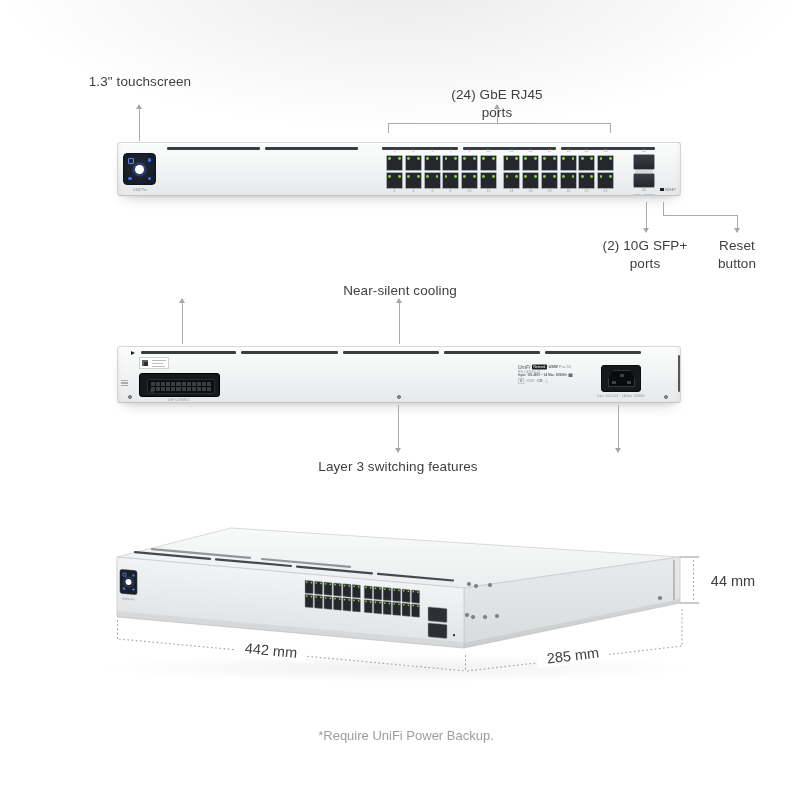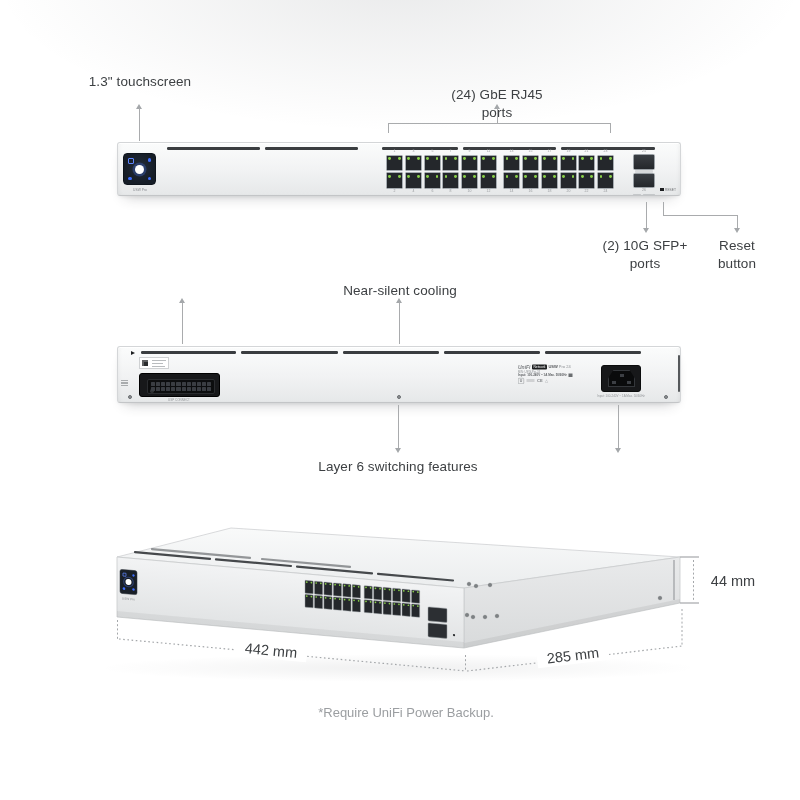--- a/index.html
+++ b/index.html
@@ -319,21 +319,21 @@
       </div>
     </div>
     <div class="micro-c" style="left:443px;top:46px;width:120px;">Input: 100-240V ~ 1A Max. 50/60Hz</div>
   </div>
 
   <div class="vline" style="left:397.5px;top:405px;height:44px;"></div>
   <div class="arrow-down" style="left:394.5px;top:448px;"></div>
   <div class="vline" style="left:617.5px;top:405px;height:44px;"></div>
   <div class="arrow-down" style="left:614.5px;top:448px;"></div>
 
-  <div class="ann" style="left:298px;top:458px;width:200px;">Layer 6 switching features</div>
+  <div class="ann" style="left:298px;top:458px;width:200px;">Layer 3 switching features</div>
 
   <svg width="800" height="230" viewBox="0 490 800 230" style="position:absolute;left:0;top:490px;">
     <defs>
       <linearGradient id="gTop" x1="0" y1="0" x2="0" y2="1">
         <stop offset="0" stop-color="#f9fafa"></stop>
           <stop offset="1" stop-color="#ebedee"></stop>
       </linearGradient>
       <linearGradient id="gFront" x1="0" y1="0" x2="0" y2="1">
         <stop offset="0" stop-color="#f2f3f4"></stop>
           <stop offset="1" stop-color="#e1e3e4"></stop>
@@ -481,14 +481,14 @@
       <rect x="-36" y="-9" width="72" height="17" fill="#ffffff"></rect>
       <text x="0" y="4.5" font-size="14.5" fill="#3d4043" text-anchor="middle">442 mm</text>
     </g>
     <g transform="translate(573,656) rotate(-6.8)">
       <rect x="-36" y="-9" width="72" height="17" fill="#ffffff"></rect>
       <text x="0" y="4.5" font-size="14.5" fill="#3d4043" text-anchor="middle">285 mm</text>
     </g>
     <text x="733" y="586" font-size="14.5" fill="#3d4043" text-anchor="middle">44 mm</text>
   </svg>
 
-  <div class="foot" style="left:256px;top:705px;width:300px;">*Require UniFi Power Backup.</div>
+  <div class="foot" style="left:256px;top:728px;width:300px;">*Require UniFi Power Backup.</div>
 </div>
 
 </body></html>

